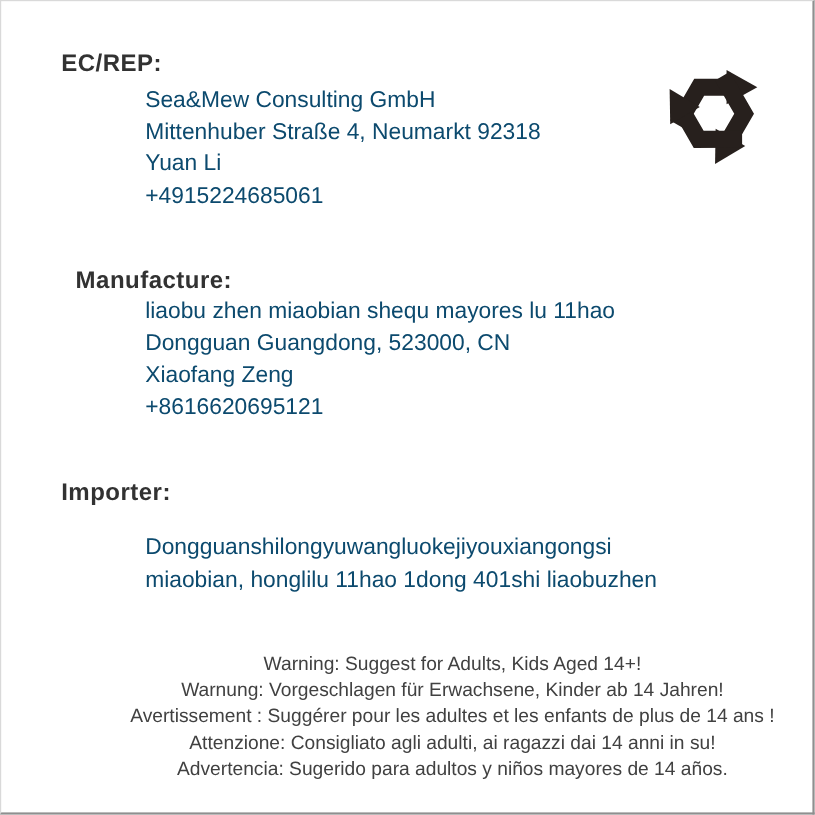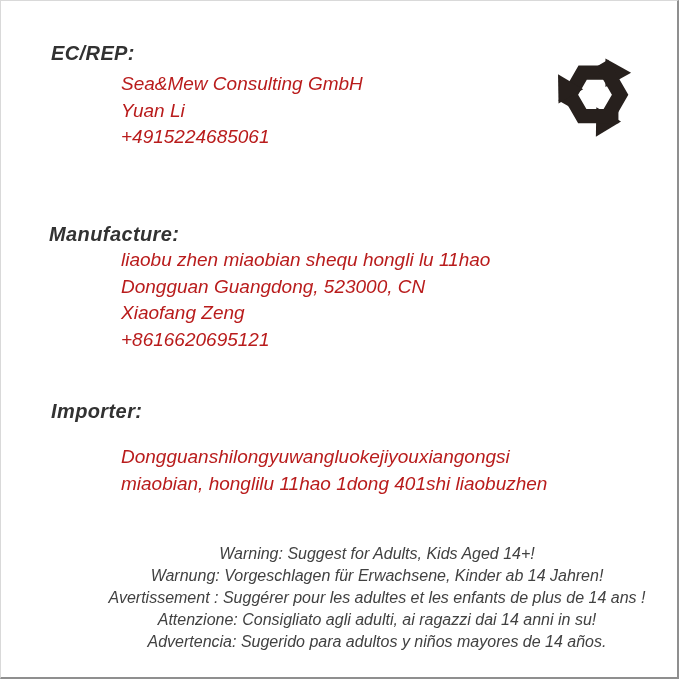--- a/index.html
+++ b/index.html
@@ -9,41 +9,40 @@
     height: 679px;
     box-sizing: border-box;
     background: #ffffff;
     border-top: 1px solid #d9d9d9;
     border-left: 1px solid #d9d9d9;
     border-right: 2px solid #8f8f8f;
     border-bottom: 2px solid #8f8f8f;
     font-family: "Liberation Sans", "DejaVu Sans", sans-serif;
     color: #424242;
     overflow: hidden;
-    font-style: italic;
   }
   .heading {
     position: absolute;
     margin: 0;
     font-size: 20px;
     font-weight: bold;
     color: #323232;
     letter-spacing: 0.4px;
     white-space: nowrap;
   }
   .lines {
     position: absolute;
     font-size: 19px;
     line-height: 26.5px;
     white-space: nowrap;
-    color: #b91c1c;
+    color: #0c4a6e;
   }
   .heading-ecrep   { left: 50px;  top: 41px;  }
   .lines-ecrep     { left: 120px; top: 70px;  }
-  .heading-manufacture { left: 48px;  top: 222px; }
+  .heading-manufacture { left: 62px;  top: 222px; }
   .lines-manufacture   { left: 120px; top: 246px; }
   .heading-importer    { left: 50px;  top: 399px; }
   .lines-importer      { left: 120px; top: 443px; }
   .warnings {
     position: absolute;
     left: 0;
     top: 542px;
     width: 100%;
     text-align: center;
     font-size: 16px;
@@ -63,29 +62,30 @@
 </style>
 </head>
 <body>
 
 <div class="page">
 
   <section>
     <h2 class="heading heading-ecrep">EC/REP:</h2>
     <div class="lines lines-ecrep">
       <div>Sea&amp;Mew Consulting GmbH</div>
+      <div>Mittenhuber Straße 4, Neumarkt 92318</div>
       <div>Yuan Li</div>
       <div>+4915224685061</div>
     </div>
   </section>
 
   <section>
     <h2 class="heading heading-manufacture">Manufacture:</h2>
     <div class="lines lines-manufacture">
-      <div>liaobu zhen miaobian shequ hongli lu 11hao</div>
+      <div>liaobu zhen miaobian shequ mayores lu 11hao</div>
       <div>Dongguan Guangdong, 523000, CN</div>
       <div>Xiaofang Zeng</div>
       <div>+8616620695121</div>
     </div>
   </section>
 
   <section>
     <h2 class="heading heading-importer">Importer:</h2>
     <div class="lines lines-importer">
       <div>Dongguanshilongyuwangluokejiyouxiangongsi</div>

